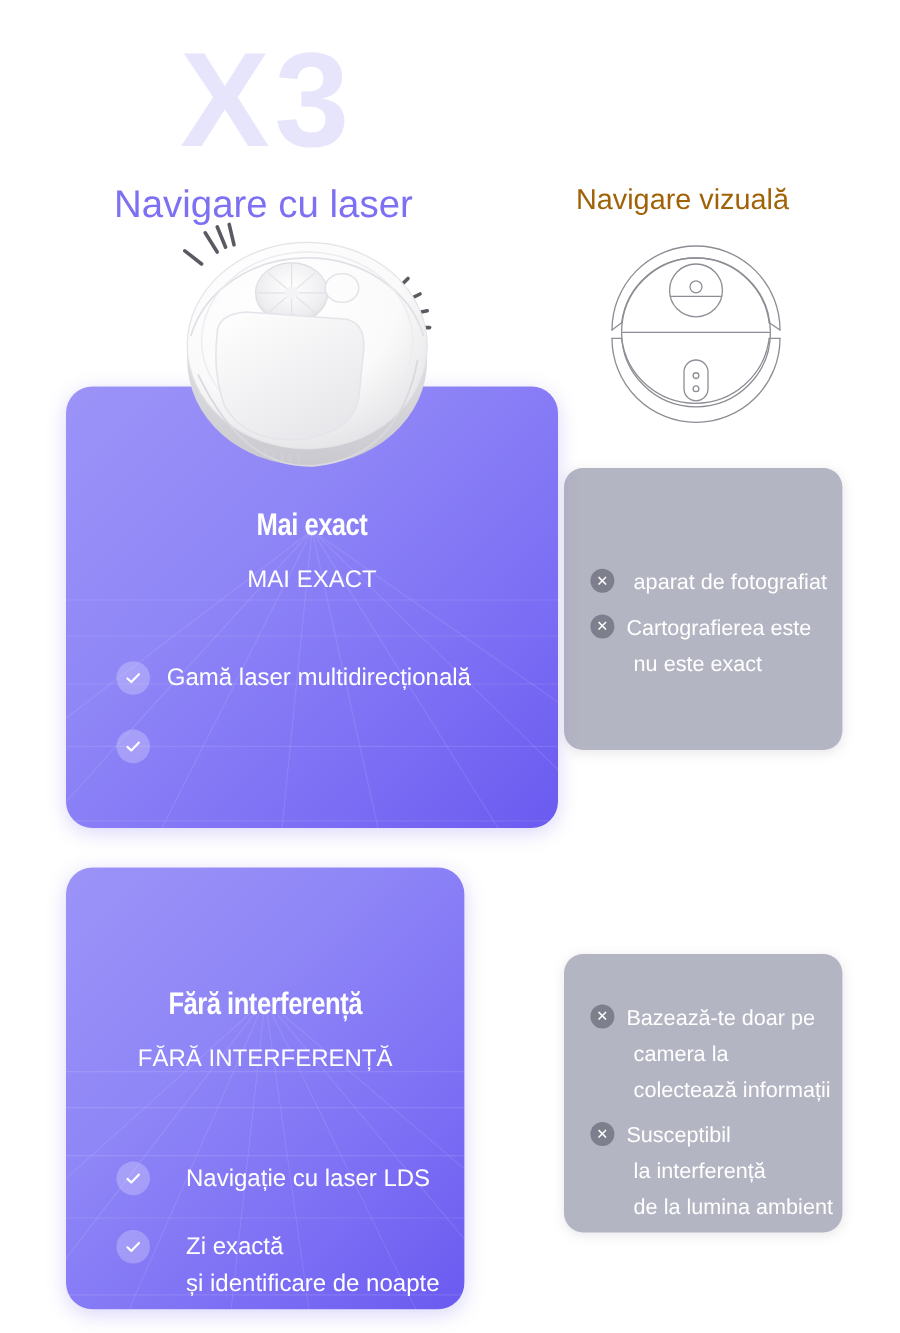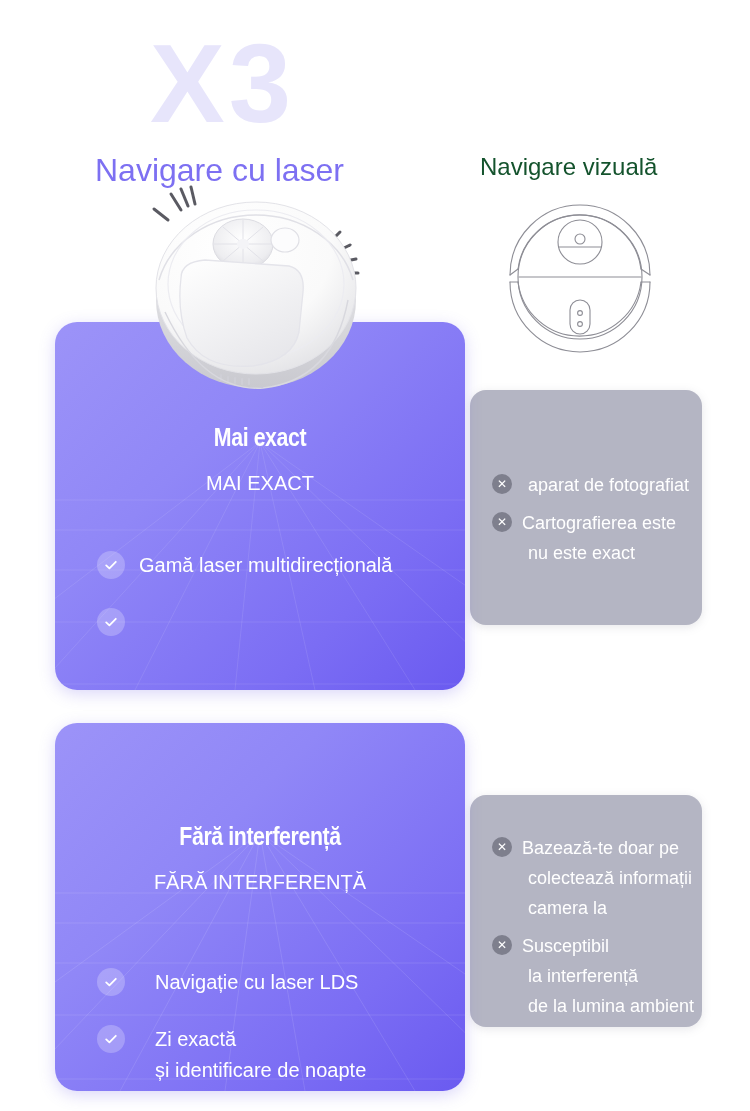--- a/index.html
+++ b/index.html
@@ -34,21 +34,21 @@
     color:#7d70f2;
     letter-spacing:0px;
     z-index:4;
     white-space:nowrap;
     margin-top:24px;
   }
   .head-visual{
     position:absolute;
     left:480px; top:153px;
     font-size:24px;
-    color:#14532d;
+    color:#a16207;
     z-index:4;
     white-space:nowrap;
   }
 
   
   .robot-photo{
     position:absolute;
     left:143px; top:180px;
     width:230px;height:220px;
     z-index:6;
@@ -111,21 +111,21 @@
   
   .purple-card{
     position:absolute;
     border-radius:22px;
     z-index:5;
     overflow:hidden;
     background:linear-gradient(135deg,#9c93f8 0%,#9087f7 35%,#7b6df4 75%,#6a5af0 100%);
     box-shadow:0 4px 16px rgba(110,95,230,.25);
   }
   #purple-card-1{ left:55px; top:322px; width:410px; height:368px; }
-  #purple-card-2{ left:55px; top:723px; width:410px; height:368px; }
+  #purple-card-2{ left:55px; top:723px; width:332px; height:368px; }
 
   
   .grid-overlay{
     position:absolute;inset:0;
     pointer-events:none;
     opacity:.5;
   }
   .grid-overlay svg{display:block;width:100%;height:100%;}
 
   .p-title{
@@ -352,22 +352,22 @@
         </span>
       </div>
     </div>
   </div>
 
   <div class="gray-card" id="gray-card-2">
     <div class="gray-list">
       <div class="gray-item">
         <span class="x-icon">✕</span>
         <div class="gray-line">Bazează-te doar pe</div>
+        <div class="gray-line indent">camera la</div>
         <div class="gray-line indent">colectează informații</div>
-        <div class="gray-line indent">camera la</div>
       </div>
       <div class="gray-item">
         <span class="x-icon">✕</span>
         <div class="gray-line">Susceptibil</div>
         <div class="gray-line indent">la interferență</div>
         <div class="gray-line indent">de la lumina ambient</div>
       </div>
     </div>
   </div>
 

